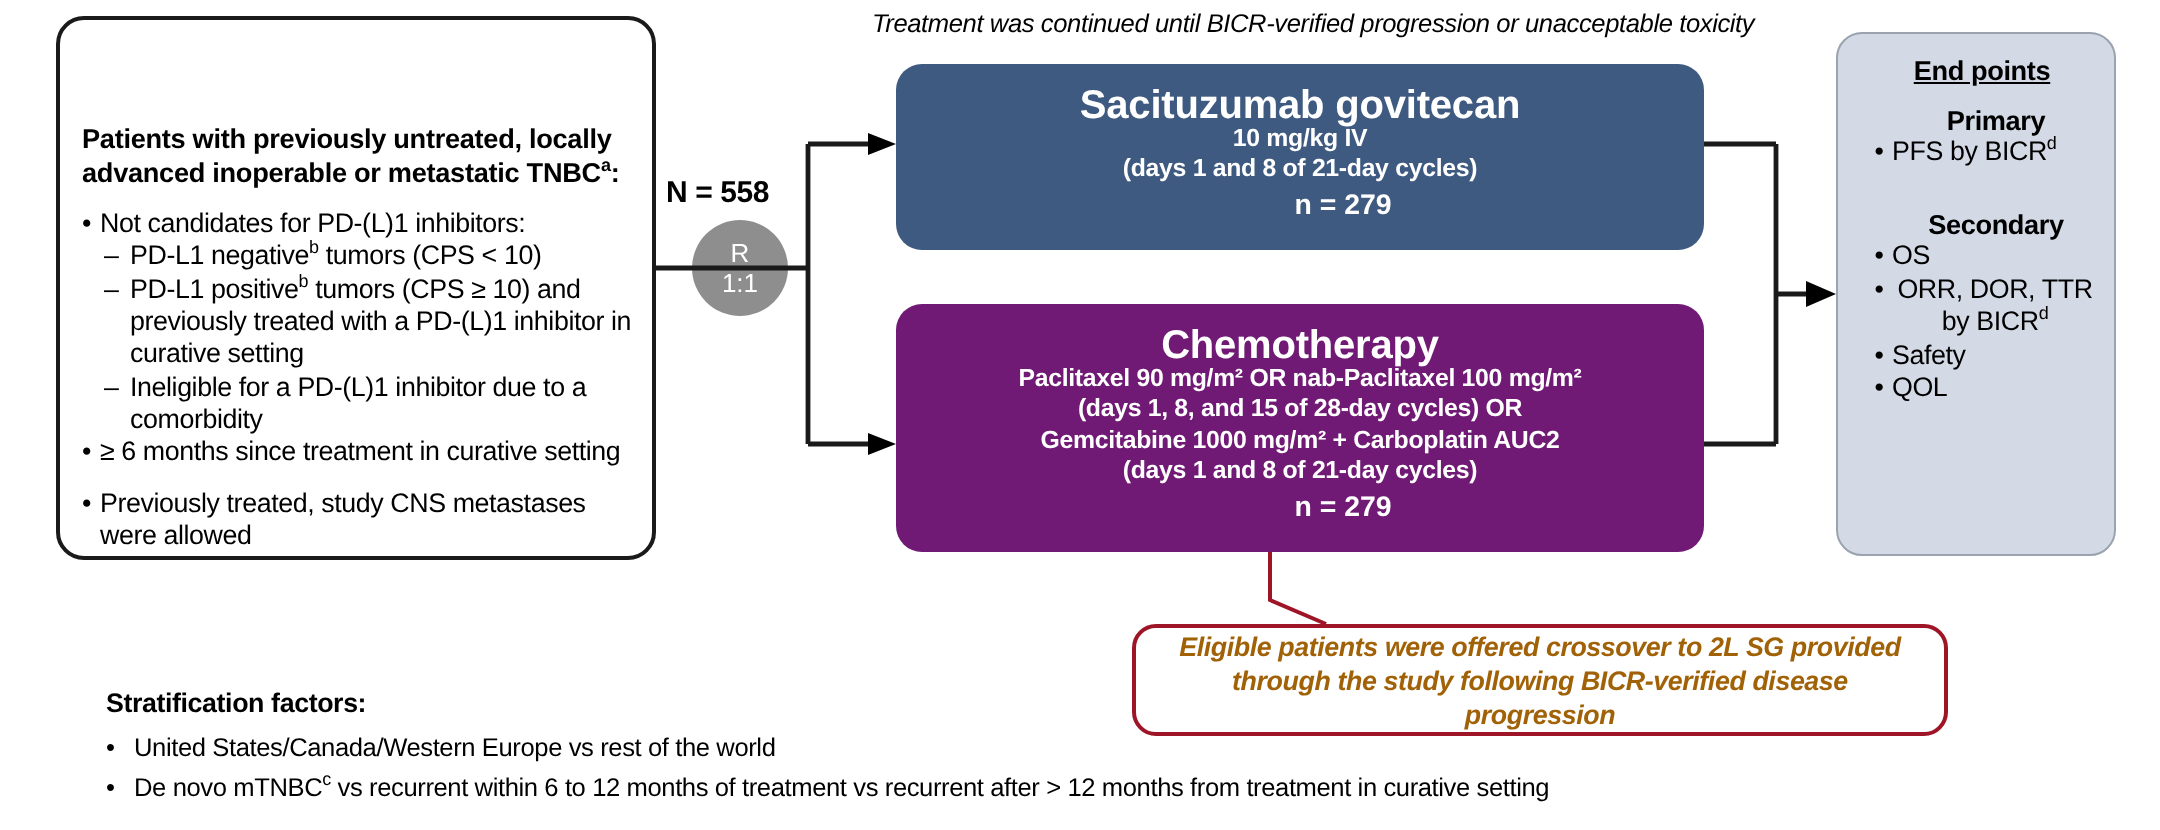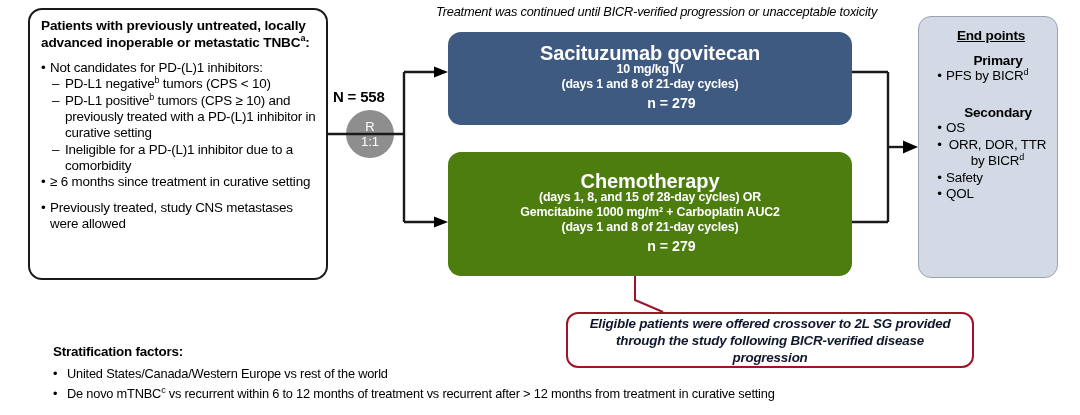--- a/index.html
+++ b/index.html
@@ -10,21 +10,21 @@
   }
   .stage{position:absolute;left:0;top:0;width:1080px;height:415px;}
 
   
   #eligibility-box{
     position:absolute;left:28px;top:8px;width:300px;height:272px;
     border:2.2px solid #1a1a1a;border-radius:14px;background:#fff;
     box-sizing:border-box;padding:8px 10px 6px 11px;
   }
   #eligibility-box .title{
-    font-weight:bold;font-size:13.6px;line-height:16.6px;letter-spacing:-0.15px;
+    font-weight:bold;font-size:13.6px;line-height:16.6px;letter-spacing:-0.15px;margin-top:44px;
   }
   .bul{
     display:flex;font-size:13.4px;line-height:16.3px;letter-spacing:-0.2px;
   }
   .bul .mk{width:9px;flex:0 0 9px;}
   .bul .mk.dash{width:13px;flex:0 0 13px;}
   .bul .tx{flex:1;}
   .lvl2{margin-left:11px;}
   sup{font-size:9px;line-height:0;vertical-align:super;}
 
@@ -49,21 +49,21 @@
     letter-spacing:-0.2px;white-space:nowrap;margin-left:32px;
   }
 
   
   .arm{
     position:absolute;left:448px;width:404px;border-radius:13px;
     color:#ffffff;text-align:center;box-sizing:border-box;
     display:flex;flex-direction:column;align-items:center;justify-content:center;
   }
   #arm-sg{top:32px;height:93px;background:#3f5a80;}
-  #arm-chemo{top:152px;height:124px;background:#4d7c0f;}
+  #arm-chemo{top:152px;height:124px;background:#701a75;}
   .arm .armtitle{font-weight:bold;font-size:20px;line-height:18px;letter-spacing:-0.1px;}
   .arm .armline{font-weight:bold;font-size:12.4px;line-height:15.2px;letter-spacing:-0.15px;}
   .arm .armn{font-weight:bold;font-size:14.2px;line-height:19px;margin-top:2px;margin-left:43px;}
 
   
   #endpoints-panel{
     position:absolute;left:918px;top:16px;width:140px;height:262px;
     background:#d3dae5;border:1.4px solid #9aa3ae;border-radius:13px;
     box-sizing:border-box;padding:11px 8px 8px 14px;text-align:center;
   }
@@ -78,21 +78,21 @@
 
   
   #crossover-callout{
     position:absolute;left:566px;top:312px;width:408px;height:56px;
     border:2px solid #9e1527;border-radius:12px;background:#ffffff;
     box-sizing:border-box;display:flex;align-items:center;justify-content:center;
     text-align:center;padding:0 12px;
   }
   #crossover-callout .cotext{
     font-style:italic;font-weight:bold;font-size:13.4px;line-height:17px;
-    letter-spacing:-0.2px;color:#0f172a;
+    letter-spacing:-0.2px;color:#a16207;
   }
 
   
   #stratification{
     position:absolute;left:33px;top:344px;width:1000px;margin-left:20px;
   }
   #stratification .sthead{
     font-weight:bold;font-size:13.4px;letter-spacing:-0.2px;margin-bottom:5px;
   }
   .stitem{display:flex;font-size:12.8px;line-height:20px;letter-spacing:-0.2px;}
@@ -174,20 +174,21 @@
 
   <div class="arm" id="arm-sg">
     <div class="armtitle">Sacituzumab govitecan</div>
     <div class="armline">10 mg/kg IV</div>
     <div class="armline">(days 1 and 8 of 21-day cycles)</div>
     <div class="armn">n = 279</div>
   </div>
 
   <div class="arm" id="arm-chemo">
     <div class="armtitle">Chemotherapy</div>
+    <div class="armline">Paclitaxel 90 mg/m² OR nab-Paclitaxel 100 mg/m²</div>
     <div class="armline">(days 1, 8, and 15 of 28-day cycles) OR</div>
     <div class="armline">Gemcitabine 1000 mg/m² + Carboplatin AUC2</div>
     <div class="armline">(days 1 and 8 of 21-day cycles)</div>
     <div class="armn">n = 279</div>
   </div>
 
   <div id="endpoints-panel">
     <div class="ephead">End points</div>
     <div style="height:10px"></div>
     <div class="epsub">Primary</div>

